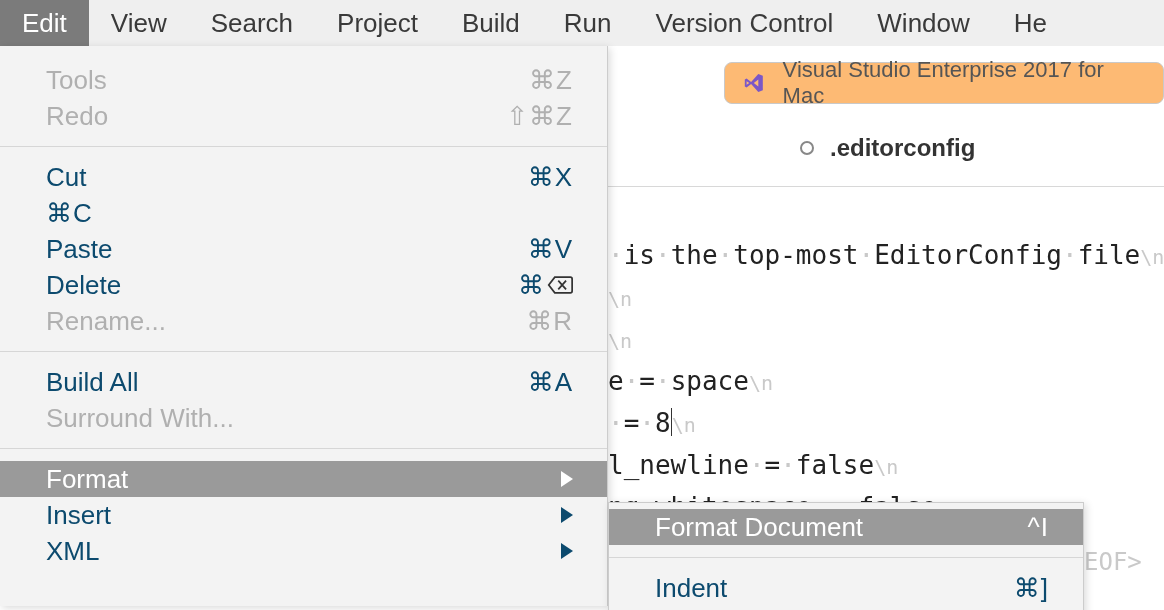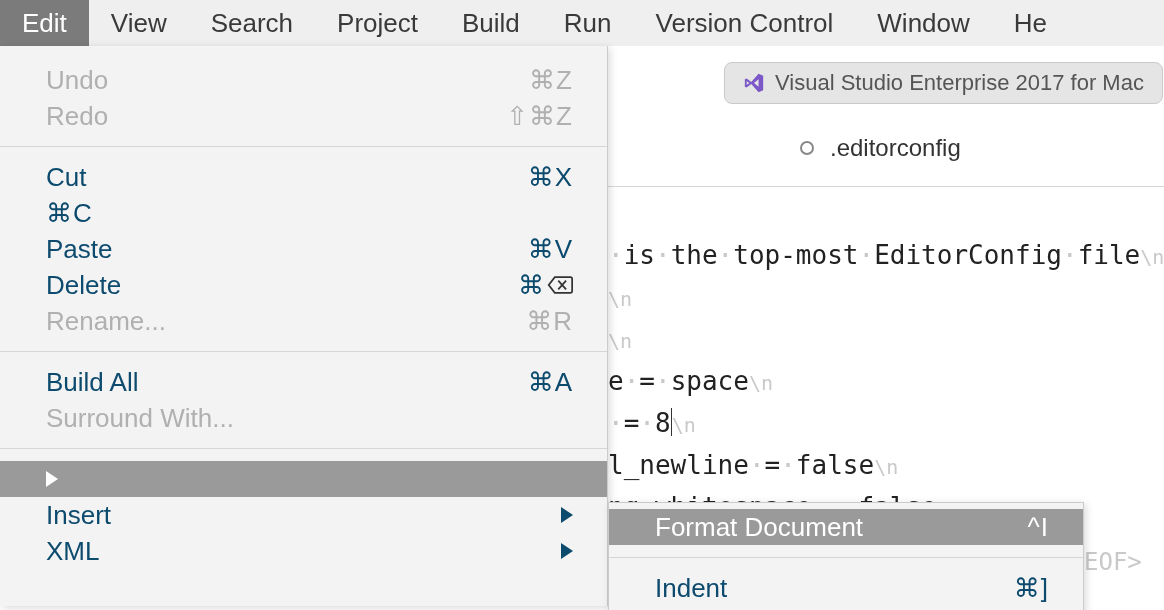--- a/index.html
+++ b/index.html
@@ -11,21 +11,21 @@
   .dd-item { display:flex; align-items:center; height:36px; padding:0 34px 0 46px; color:#0c4a6e; }
   .dd-item.disabled { color:#b0b0b0; }
   .dd-item.selected { background:#9a9a9a; color:#fff; }
   .dd-label { flex:1; }
   .dd-short { font-family:"Helvetica Neue",Arial,sans-serif; letter-spacing:1px; color:inherit; display:flex; align-items:center; gap:2px; }
   .dd-sep { height:1px; background:#d6d6d6; margin:12px 0; }
   .dd-sub { width:0; height:0; border-left:12px solid currentColor; border-top:8px solid transparent; border-bottom:8px solid transparent; }
   .submenu { position:absolute; top:460px; left:608px; width:476px; background:#f3f3f3; border:1px solid #ccc; box-shadow:2px 2px 8px rgba(0,0,0,.15); font-size:26px; padding-bottom:10px;margin-top:42px; }
   .tab { position:absolute; top:134px; left:800px; display:flex; align-items:center; gap:16px; font-size:24px; color:#333; }
   .tab-circle { width:14px; height:14px; border:2px solid #888; border-radius:50%; }
-  .info-pill { position:absolute; top:62px; left:724px; height:42px; padding:0 18px; display:flex; align-items:center; gap:10px; border:1px solid #c9c9c9; border-radius:8px; background:#e5e5e5; font-size:22px; color:#555; }
+  .info-pill { position:absolute; top:62px; left:724px; height:42px; padding:0 18px; display:flex; align-items:center; gap:18px; border:1px solid #c9c9c9; border-radius:8px; background:#fdba74; font-size:22px; color:#555; }
   .code { position:absolute; top:186px; left:608px; right:0; font-family:"Menlo","Monaco",monospace; font-size:26px; line-height:40px; color:#222; white-space:pre; padding:8px 0 0 0; border-top:1px solid #d8d8d8;}
   .nl { color:#c9c9c9; font-size:20px; }
   .dot { color:#c9c9c9; }
   .eof { position:absolute; top:548px; left:1084px; color:#c9c9c9; font-family:Menlo,monospace; font-size:24px; }
   .vs-icon { width:22px; height:22px; }
   .backspace-icon { width:26px; height:20px; }
   .cursor { display:inline-block; width:1px; height:28px; background:#333; vertical-align:-4px; }
 </style>
 </head>
 <body>
@@ -44,39 +44,39 @@
 
 <div class="info-pill">
   <svg class="vs-icon" viewBox="0 0 24 24">
       <path fill="#7b57c7" d="M17 2 9 11 4 7 2 8v8l2 1 5-4 8 9 5-2V4l-5-2zM4 14v-4l3 2-3 2zm13 2-5-4 5-4v8z"></path>
     </svg>
   <span>Visual Studio Enterprise 2017 for Mac</span>
 </div>
 
 <div class="tab">
   <span class="tab-circle"></span>
-  <span style="font-weight:400">.editorconfig</span>
+  <span style="font-weight:700">.editorconfig</span>
 </div>
 
 <div class="code">
 <span class="dot" style="color: rgb(34, 34, 34); margin-top: 23px;"><span style="color:#c9c9c9">·</span>is<span style="color:#c9c9c9">·</span>the<span style="color:#c9c9c9">·</span>top-most<span style="color:#c9c9c9">·</span>EditorConfig<span style="color:#c9c9c9">·</span>file</span><span class="nl">\n</span>
 <span class="nl">\n</span>
 <span class="nl">\n</span>
 <span class="dot" style="color: rgb(34, 34, 34);">e<span style="color:#c9c9c9">·</span>=<span style="color:#c9c9c9">·</span>space</span><span class="nl">\n</span>
 <span class="dot" style="color: rgb(34, 34, 34);"><span style="color:#c9c9c9">·</span>=<span style="color:#c9c9c9">·</span>8</span><span class="cursor"></span><span class="nl">\n</span>
 <span class="dot" style="color: rgb(34, 34, 34);">l_newline<span style="color:#c9c9c9">·</span>=<span style="color:#c9c9c9">·</span>false</span><span class="nl">\n</span>
 <span class="dot" style="color: rgb(34, 34, 34);">ng<span style="color:#c9c9c9">·</span>whitespace<span style="color:#c9c9c9">·</span>=<span style="color:#c9c9c9">·</span>false</span><span class="nl">\n</span>
 </div>
 <div class="eof">EOF&gt;</div>
 
 <div class="dropdown">
   <div style="height:16px"></div>
 
   <div class="dd-item disabled">
-    <span class="dd-label">Undo</span>
+    <span class="dd-label">Tools</span>
     <span class="dd-short">⌘Z</span>
   </div>
   <div class="dd-item disabled">
     <span class="dd-label">Redo</span>
     <span class="dd-short">⇧⌘Z</span>
   </div>
   <div class="dd-sep"></div>
 
   <div class="dd-item">
     <span class="dd-label">Cut</span>
@@ -108,20 +108,21 @@
   <div class="dd-item">
     <span class="dd-label">Build All</span>
     <span class="dd-short">⌘A</span>
   </div>
   <div class="dd-item disabled">
     <span class="dd-label">Surround With...</span>
   </div>
   <div class="dd-sep"></div>
 
   <div class="dd-item selected">
+    <span class="dd-label">Format</span>
     <span class="dd-sub"></span>
   </div>
   <div class="dd-item">
     <span class="dd-label">Insert</span>
     <span class="dd-sub"></span>
   </div>
   <div class="dd-item">
     <span class="dd-label">XML</span>
     <span class="dd-sub"></span>
   </div>

